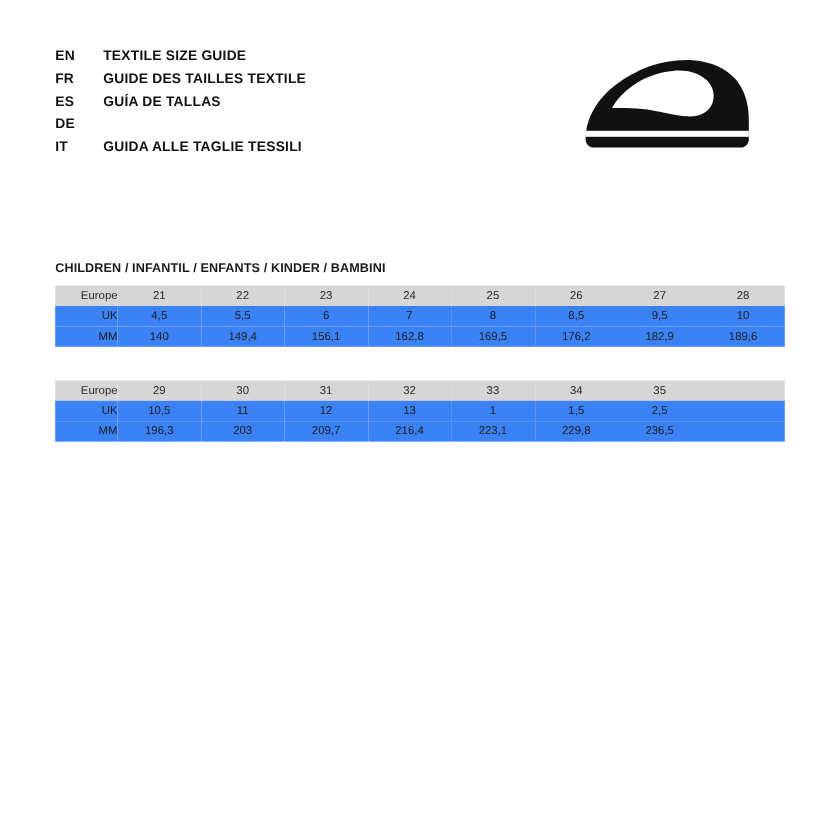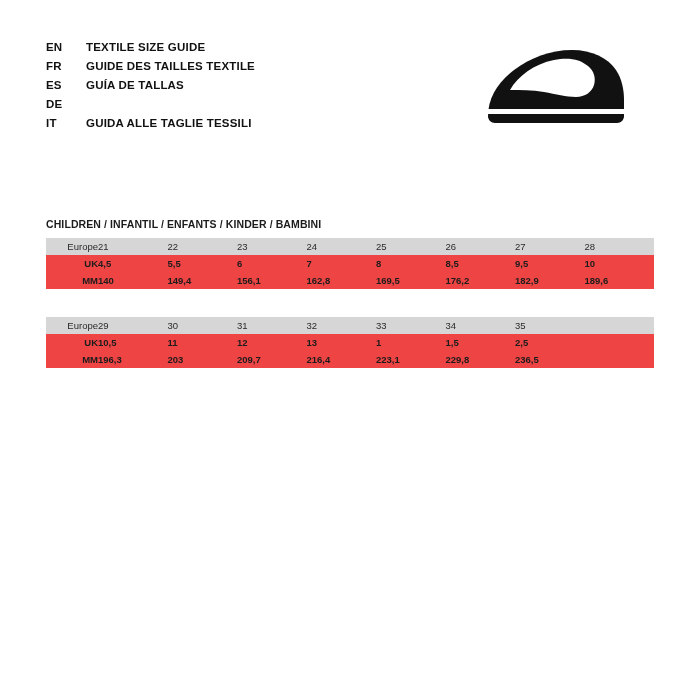--- a/index.html
+++ b/index.html
@@ -91,41 +91,40 @@
     width: 608px;
     border-collapse: collapse;
     table-layout: fixed;
   }
   #table-1 { top: 238px; }
   #table-2 { top: 317px; }
 
   .table td {
     height: 17px;
     font-size: 9.5px;
-    text-align: left;
+    text-align: center;
     color: #1c1c1c;
     padding: 0;
     vertical-align: middle;
   }
   .table tr.header-row td {
     background: #d6d6d6;
     color: #2a2a2a;
   }
   .table td.rowlabel {
     text-align: right;
     padding-left: 18px;
     width: 52px;
     margin-left: 25px;
   }
   .table tr.header-row td.rowlabel {
     font-weight: normal;
   }
   .table tr.data-row td {
-    background: #ef4444;
-    font-weight: bold;
+    background: #3b82f6;
   }
   .table col.c-label { width: 52px; }
 </style>
 </head>
 <body>
 
 <div class="page">
 
   <div class="lang-block">
     <div class="lang-row">

